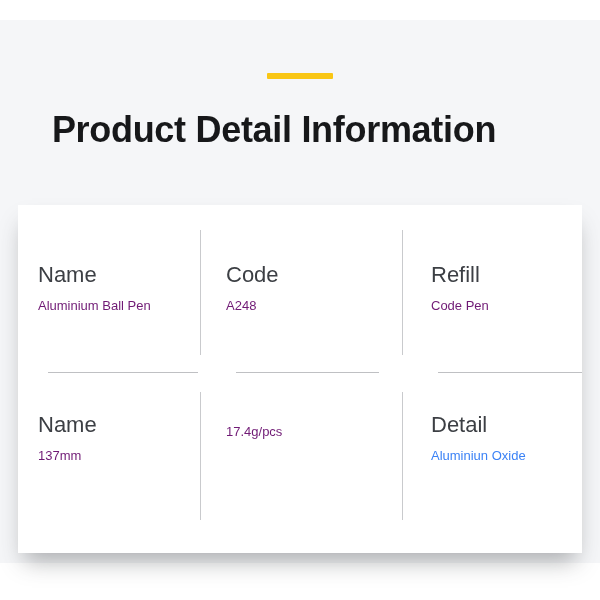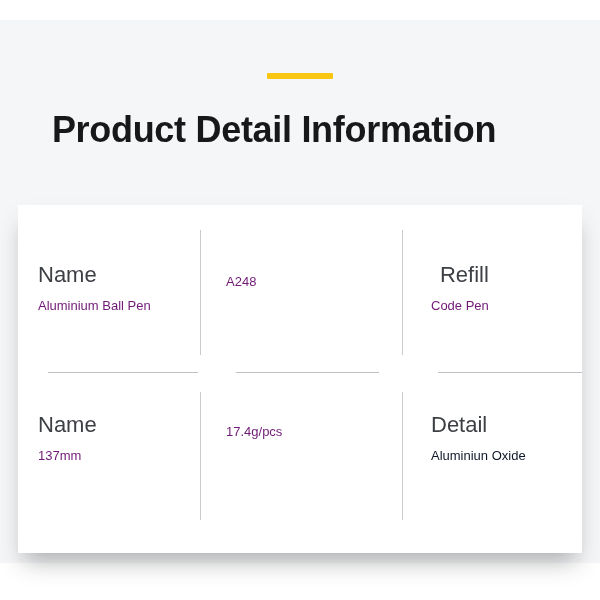--- a/index.html
+++ b/index.html
@@ -86,41 +86,41 @@
   .cell-value {
     margin-top: 11px;
     font-size: 13px;
     font-weight: 400;
     color: #701a75;
     line-height: 1.2;
     white-space: nowrap;
   }
 
   .cell-value.accent {
-    color: #0f172a;
+    color: #3b82f6;
   }
 
   
   .v-div {
     position: absolute;
     width: 1px;
     background: #c9cacd;
   }
 
   
   .h-div {
     position: absolute;
     height: 1px;
     background: #bfc0c3;
   }
 
   
   .cell-name    { left: 20px;  top: 58px; }
   .cell-code    { left: 208px; top: 58px; }
-  .cell-refill  { left: 413px; top: 58px; text-align: right; }
+  .cell-refill  { left: 413px; top: 58px; }
 
   
   .cell-size    { left: 20px;  top: 208px; }
   .cell-weight  { left: 208px; top: 208px; }
   .cell-feature { left: 413px; top: 208px; }
 
   
   .v-div-1a { left: 182px; top: 25px;  height: 125px; }
   .v-div-1b { left: 384px; top: 25px;  height: 125px; }
 
@@ -146,20 +146,21 @@
 
     <div class="detail-card">
       <div class="grid">
 
         <div class="cell cell-name">
           <div class="cell-label">Name</div>
           <div class="cell-value">Aluminium Ball Pen</div>
         </div>
 
         <div class="cell cell-code">
+          <div class="cell-label">Code</div>
           <div class="cell-value">A248</div>
         </div>
 
         <div class="cell cell-refill">
           <div class="cell-label">Refill</div>
           <div class="cell-value">Code Pen</div>
         </div>
 
         <div class="cell cell-size">
           <div class="cell-label">Name</div>

